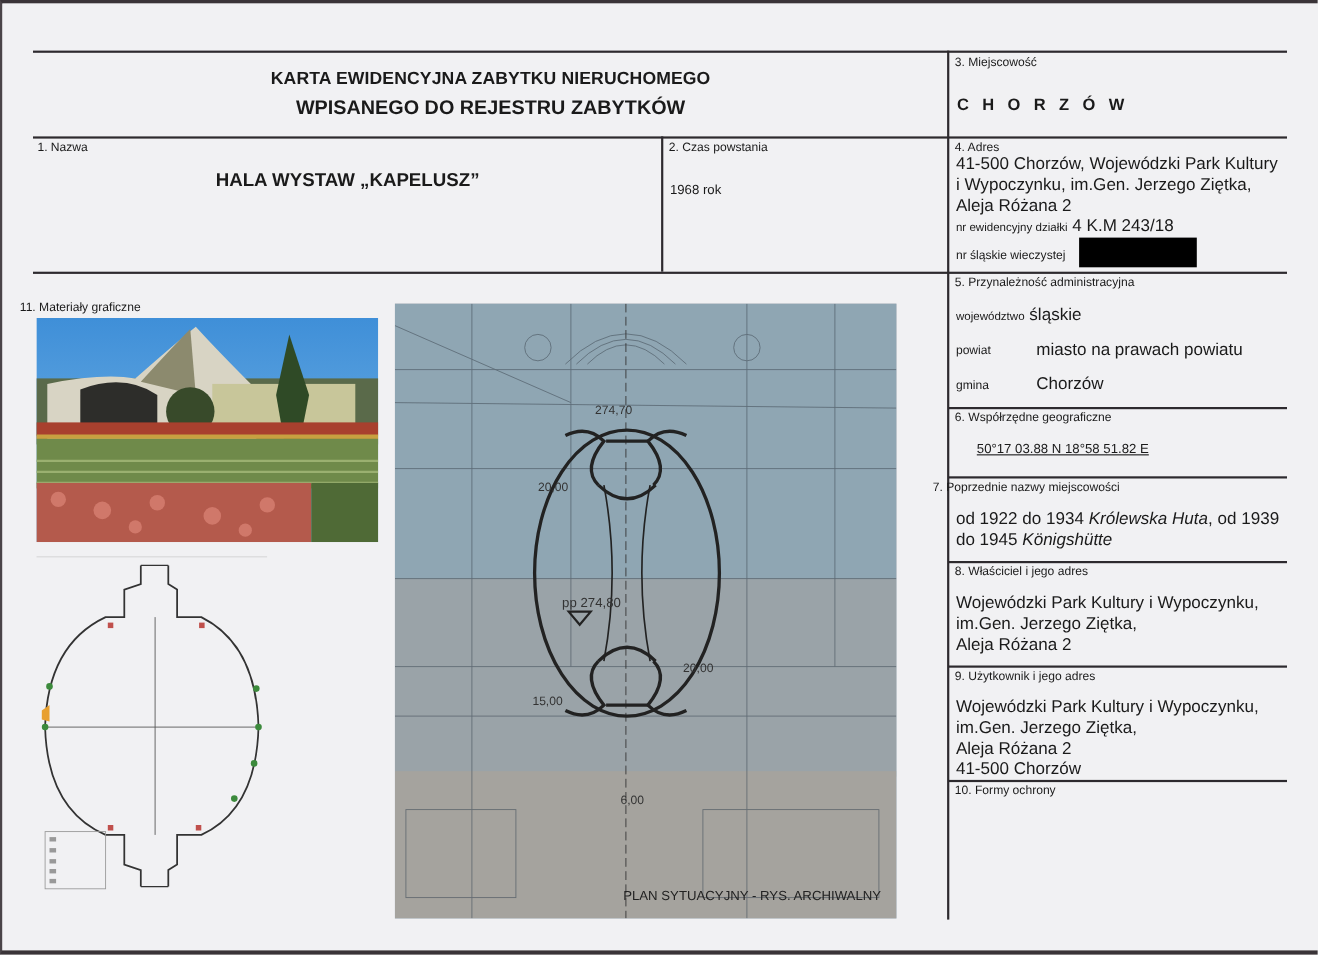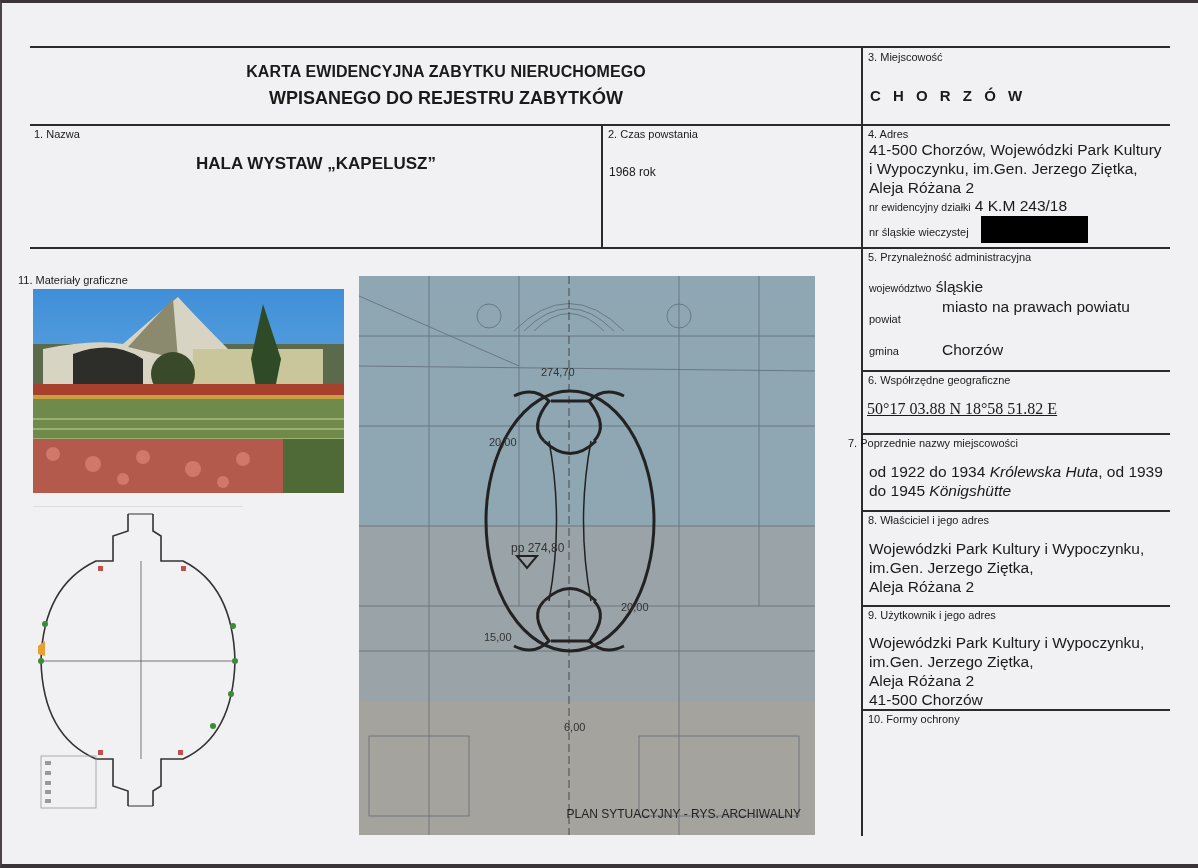--- a/index.html
+++ b/index.html
@@ -65,26 +65,26 @@
 </div>
 <div class="lbl" style="left:869px; top:226px;">nr śląskie wieczystej</div>
 <div class="redact"></div>
 
 <div class="lbl" style="left:868px; top:251px;">5. Przynależność administracyjna</div>
 <div class="big" style="top:277px;">
   <span class="small">województwo</span>
   <span>śląskie</span>
 </div>
 <div class="lbl" style="left:869px; top:313px;">powiat</div>
-<div class="big" style="left:942px; top:297px;">miasto na prawach powiatu</div>
+<div class="big" style="left:942px; top:309px;">miasto na prawach powiatu</div>
 <div class="lbl" style="left:869px; top:345px;">gmina</div>
 <div class="big" style="left:942px; top:340px;">Chorzów</div>
 
 <div class="lbl" style="left:868px; top:374px;">6. Współrzędne geograficzne</div>
-<div class="big coords" style="left:867px; top:399px; font-family:Liberation Serif, serif; font-size:16px;">50°17 03.88  N 18°58 51.82  E</div>
+<div class="big coords" style="left:888px; top:399px; font-family:Liberation Sans, sans-serif; font-size:12px;">50°17 03.88  N 18°58 51.82  E</div>
 
 <div class="lbl" style="left:848px; top:437px;text-align:right;">7. Poprzednie nazwy miejscowości</div>
 <div class="big" style="top:462px;"><span>od 1922 do 1934 </span><i>Królewska Huta</i><span>, od 1939</span></div>
 <div class="big" style="top:481px;"><span>do 1945 </span><i>Königshütte</i></div>
 
 <div class="lbl" style="left:868px; top:514px;">8. Właściciel i jego adres</div>
 <div class="big" style="top:539px;">Wojewódzki Park Kultury i Wypoczynku,</div>
 <div class="big" style="top:558px;">im.Gen. Jerzego Ziętka,</div>
 <div class="big" style="top:577px;">Aleja Różana 2</div>
 

